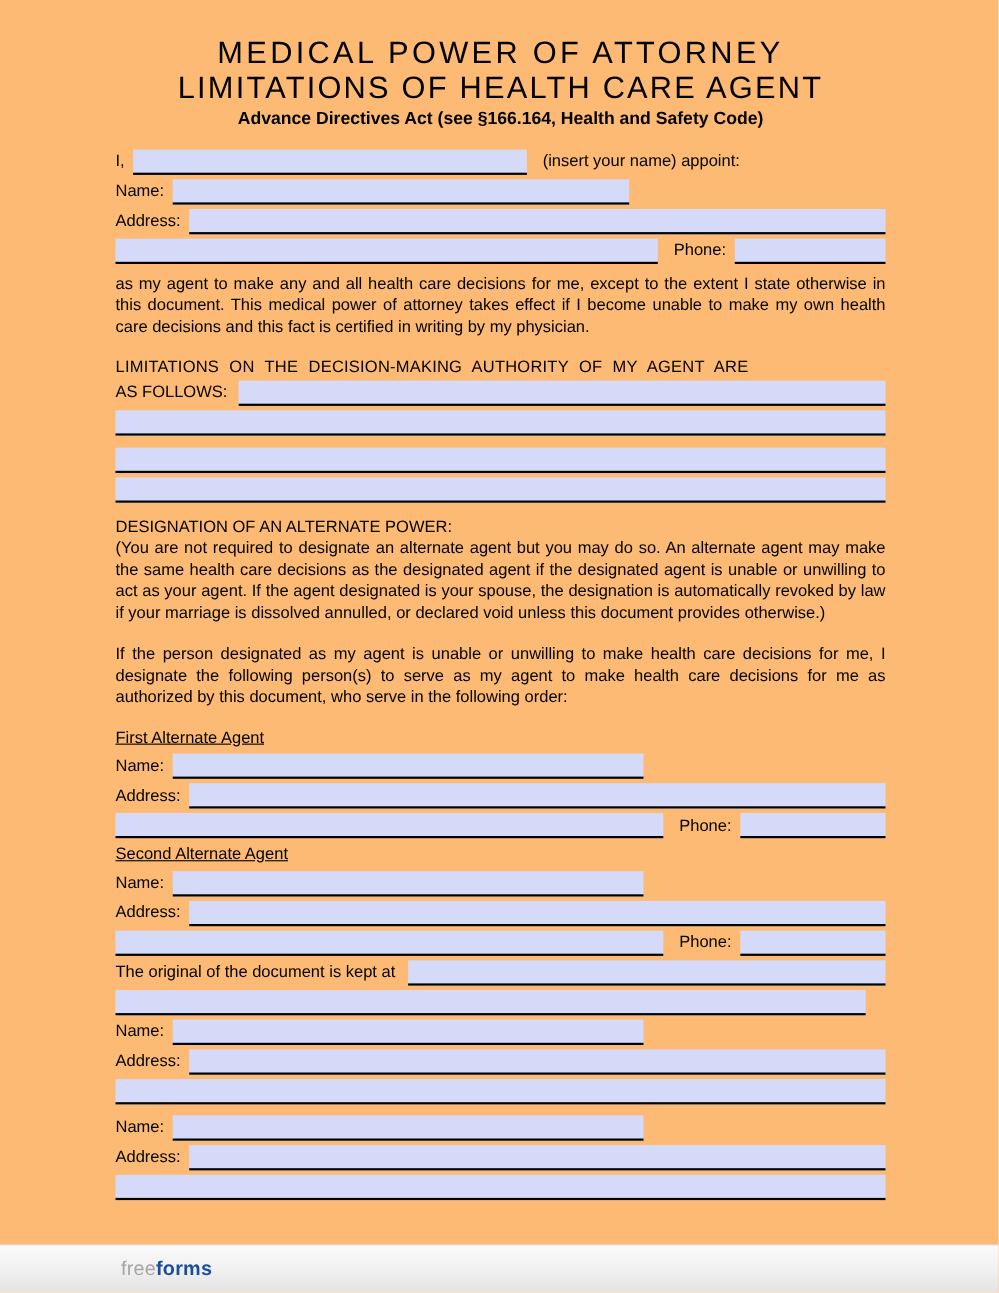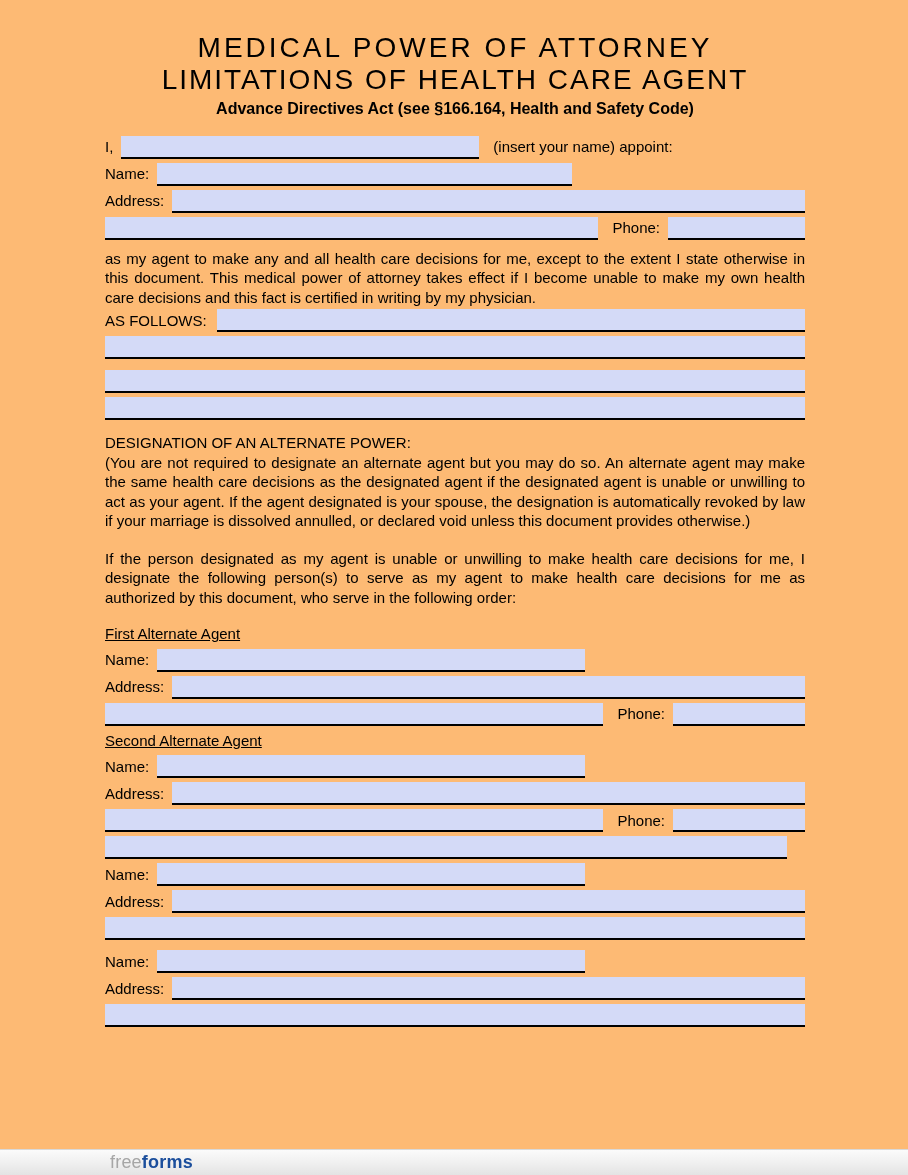--- a/index.html
+++ b/index.html
@@ -67,21 +67,21 @@
   .section-head.second { margin-top: 5px; }
   .row-kept  { margin-top: 4px; }
   .row-kept .field { margin-left: 12px; }
   .p-copies  { margin-top: 21px; margin-bottom: 13px; }
   .group-gap { height: 6px; }
 
   
   .page-footer {
     position: absolute;
     left: 0; right: 0; bottom: 0;
-    height: 26px;
+    height: 44px;
     background: linear-gradient(to bottom, #fbfbfb 0%, #efefef 55%, #e3e3e3 100%);
     border-top: 1px solid #d9d9d9;
     display: flex;
     align-items: center;
     padding-left: 110px;
   }
   .logo { font-size: 18px; letter-spacing: 0.2px; }
   .logo .free  { color: #a6a6a6; }
   .logo .forms { color: #1b4e9c; font-weight: bold; }
 </style>
@@ -111,20 +111,21 @@
       <input class="field flex1" value="" style="">
     </div>
     <div class="row">
       <input class="field flex1" value="" style="">
       <span class="lbl after">Phone:</span>
       <input class="field w-phone" value="" style="">
     </div>
 
     <p class="para p-authority">as my agent to make any and all health care decisions for me, except to the extent I state otherwise in this document.  This medical power of attorney takes effect if I become unable to make my own health care decisions and this fact is certified in writing by my physician.</p>
 
+    <div class="lim-head1">LIMITATIONS ON THE DECISION-MAKING AUTHORITY OF MY AGENT ARE</div>
     <div class="row row-asfollows">
       <span class="lbl" style="padding-right:0;">AS FOLLOWS:</span>
       <input class="field flex1" value="" style="">
     </div>
     <div class="row">
       <input class="field flex1" value="" style="">
     </div>
     <div class="lim-gap"></div>
     <div class="row">
       <input class="field flex1" value="" style="">
@@ -164,20 +165,24 @@
     <div class="row">
       <span class="lbl">Address:</span>
       <input class="field flex1" value="" style="">
     </div>
     <div class="row">
       <input class="field flex1" value="" style="">
       <span class="lbl after">Phone:</span>
       <input class="field w-phone2" value="" style="">
     </div>
 
+    <div class="row row-kept">
+      <span class="lbl" style="padding-right:0;">The original of the document is kept at</span>
+      <input class="field flex1" value="" style="">
+    </div>
     <div class="row">
       <input class="field w-kept2" value="" style="">
     </div>
 
 
     <div class="row">
       <span class="lbl">Name:</span>
       <input class="field w-name2" value="" style="">
     </div>
     <div class="row">

